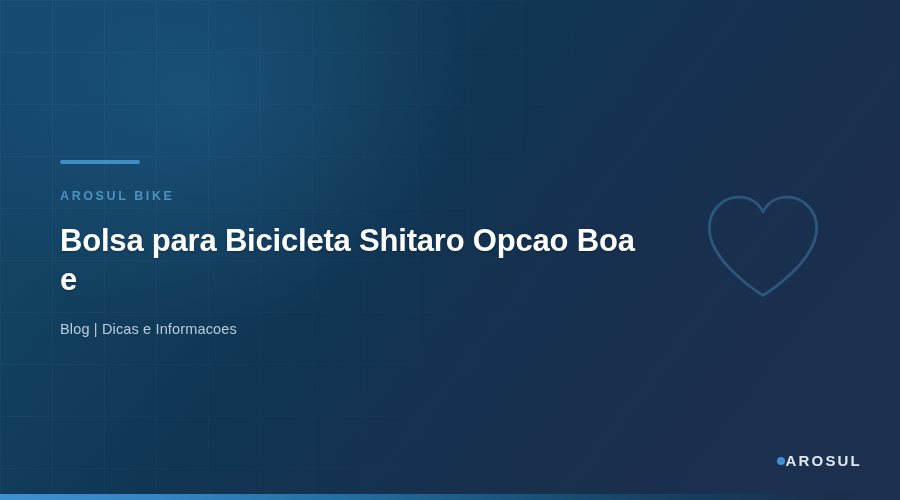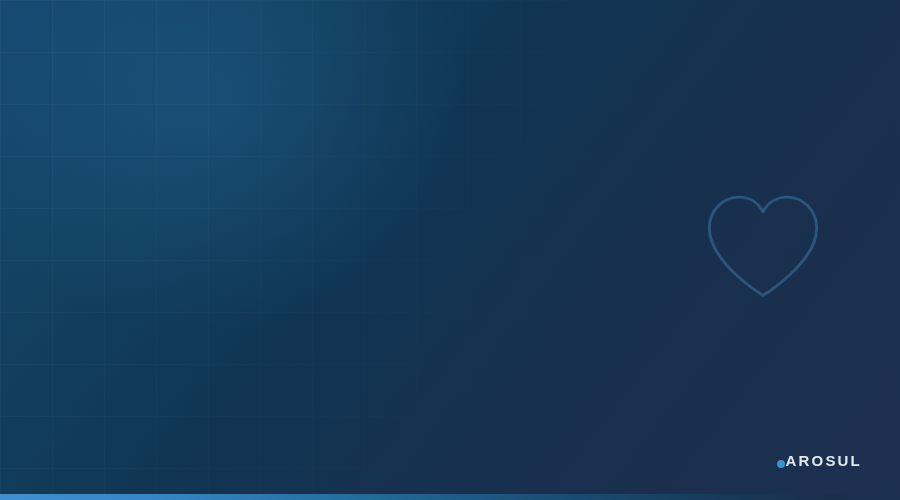--- a/index.html
+++ b/index.html
@@ -124,21 +124,21 @@
     margin: 0;
     letter-spacing: 0.15px;
   }
 
   
   .brand {
     position: absolute;
     right: 38px;
     bottom: 32px;
     display: flex;
-    align-items: flex-end;
+    align-items: center;
     gap: 0;
   }
   .brand-dot {
     width: 8px;
     height: 8px;
     border-radius: 50%;
     background: #3d91d6;
     flex: 0 0 auto;
   }
   .brand-name {
@@ -174,20 +174,26 @@
   <div class="bg-glow"></div>
   <div class="bg-glow-2"></div>
   <div class="bg-texture"></div>
 
   <div class="heart-mark">
     <svg viewBox="0 0 100 100" xmlns="http://www.w3.org/2000/svg" aria-hidden="true">
       <path d="M50 88 C50 88 6 61.5 6 32.5 C6 18.4 17 7.5 30.4 7.5 C39.2 7.5 46.3 12.2 50 19.6 C53.7 12.2 60.8 7.5 69.6 7.5 C83 7.5 94 18.4 94 32.5 C94 61.5 50 88 50 88 Z" fill="none" stroke="#2c567c" stroke-width="2.4" stroke-linejoin="round"></path>
     </svg>
   </div>
 
+  <div class="content">
+    <div class="accent-bar"></div>
+    <div class="eyebrow">AROSUL BIKE</div>
+    <h1 class="title">Bolsa para Bicicleta Shitaro Opcao Boa e</h1>
+    <div class="subtitle">Blog | Dicas e Informacoes</div>
+  </div>
 
   <div class="brand">
     <span class="brand-dot"></span>
     <span class="brand-name">AROSUL</span>
   </div>
 
   <div class="bottom-strip"></div>
 </div>
 
 </body></html>

